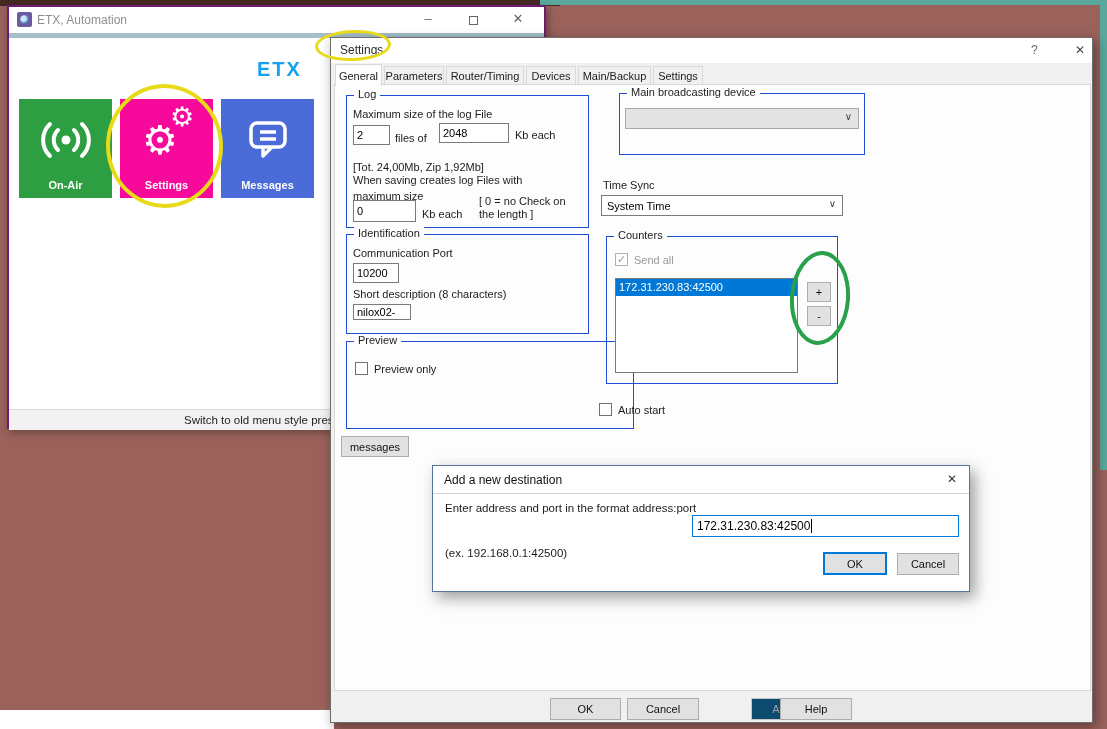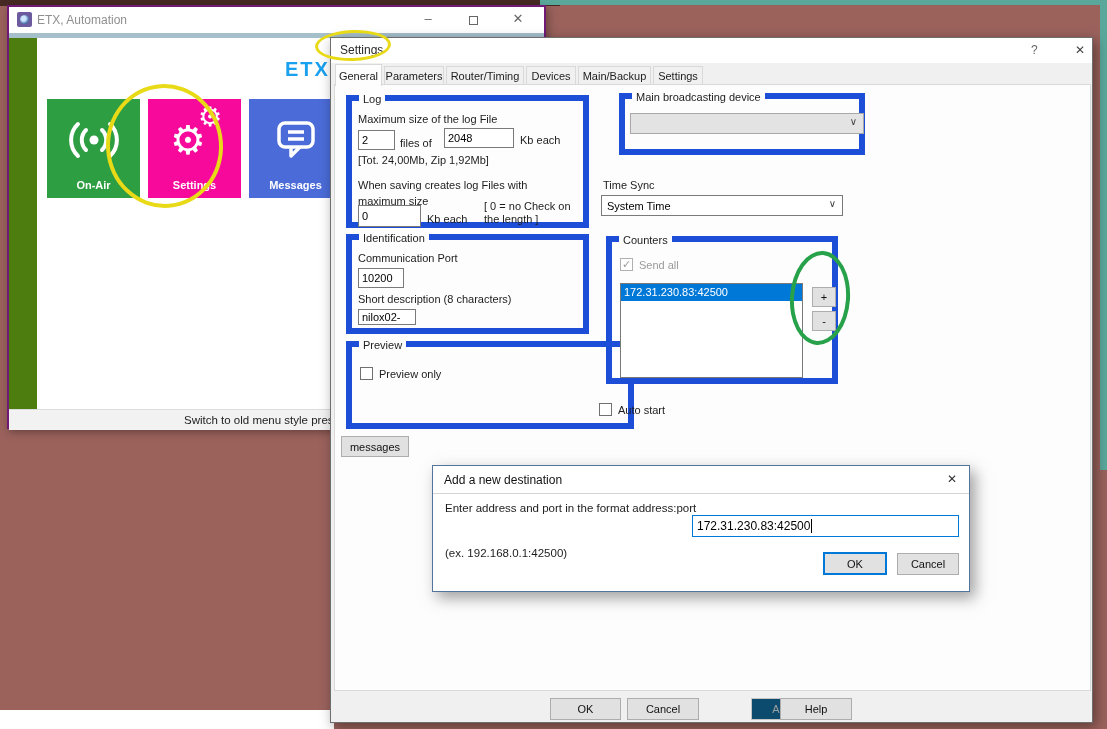--- a/index.html
+++ b/index.html
@@ -25,21 +25,21 @@
       radial-gradient(closest-side at 99% 70%, #e3a49f, rgba(227,164,159,0) 70%),
       radial-gradient(closest-side at 55% 99%, #4e2b25, rgba(78,43,37,0) 70%),
       radial-gradient(closest-side at 85% 99%, #53302b, rgba(83,48,43,0) 70%),
       linear-gradient(#a06a63,#a06a63);
   }
   .strip { position:absolute; }
 
   
   .win-border { background:#4d7c0f; border:2px solid #701a75; box-shadow:2px 3px 8px rgba(0,0,0,.35); }
   .lbl { font-size:11px; color:#1c1c1c; white-space:nowrap; }
-  .group { position:absolute; border:6px solid #1d4ed8; }
+  .group { position:absolute; border:1px solid #1d4ed8; }
   .legend { position:absolute; top:-8px; left:7px; background:#fdfdfd; padding:0 4px; font-size:11px; color:#1c1c1c; white-space:nowrap; }
   .tbox { position:absolute; border:1px solid #7a7a7a; background:#fff; font-family:"Liberation Sans",sans-serif;
           font-size:11px; color:#000; padding:0 3px; }
   .combo { position:absolute; border:1px solid #7a7a7a; background:#fff; font-size:11px; color:#000;
            display:flex; align-items:center; padding-left:5px; }
   .combo .chev { position:absolute; right:6px; top:2px; color:#444; font-size:10px; }
   .combo.disabled { background:#e3e3e3; border-color:#a8a8a8; color:#777; }
   .chk { position:absolute; width:13px; height:13px; border:1px solid #707070; background:#fff;
          font-size:11px; line-height:11px; text-align:center; color:#222; }
   .chk.dis { border-color:#b0b0b0; color:#9a9a9a; }
@@ -51,21 +51,21 @@
   
   #main-window { left:7px; top:5px; width:539px; height:424px; position:absolute; }
   #mw-titlebar { position:absolute; left:0; top:0; width:100%; height:26px; background:#fff; }
   #mw-title { position:absolute; left:28px; top:6px; font-size:12px; color:#8f8f8f; }
   #mw-icon { position:absolute; left:8px; top:5px; width:15px; height:15px; background:#6b5b9e; border-radius:2px; }
   #mw-icon::after { content:""; position:absolute; left:3px; top:3px; width:9px; height:9px; border-radius:50%;
                     background:radial-gradient(circle at 40% 40%, #cfe6ff 0 30%, #3d6ea5 70%); }
   .mw-ctl { position:absolute; top:4px; font-size:13px; color:#666; width:18px; text-align:center; }
   #mw-max { top:9px; width:9px; height:9px; border:1px solid #666; }
   #mw-accent { position:absolute; left:0; top:26px; width:100%; height:5px; background:#a5bfcb; }
-  #mw-client { position:absolute; left:0; top:31px; width:100%; height:371px; background:#fff;margin-left:28px; }
+  #mw-client { position:absolute; left:0; top:31px; width:100%; height:371px; background:#fff; }
   #etx-logo { position:absolute; left:248px; top:20px; font-size:20px; font-weight:bold; color:#19a0ee; letter-spacing:2px; }
   .tile { position:absolute; top:61px; width:93px; height:99px; cursor:pointer; }
   .tile-label { position:absolute; bottom:7px; width:100%; text-align:center; color:#fff; font-size:11px; font-weight:bold; }
   .tile-icon { position:absolute; top:10px; left:0; width:100%; height:62px; display:flex; align-items:center; justify-content:center; color:#fff; }
   .gear-big { position:absolute; left:22px; top:18px; font-size:40px; color:#fff; }
   .gear-small { position:absolute; left:50px; top:2px; font-size:27px; color:#fff; }
   #mw-statusbar { position:absolute; left:0; top:402px; width:100%; height:21px; background:#f2f2f2;
                   border-top:1px solid #dcdcdc; }
   #mw-status-text { position:absolute; left:175px; top:4px; font-size:11.5px; color:#222; white-space:nowrap; }
 
@@ -176,21 +176,21 @@
 
     <div id="sd-page"></div>
 
     <div class="group pgroup" style="left:15px;top:57px;width:243px;height:133px;">
       <span class="legend">Log</span>
       <span class="lbl abs" style="left:6px;top:12px;">Maximum size of the log File</span>
       <input class="tbox" style="left: 6px; top: 29px; width: 37px; height: 20px;" value="2">
       <span class="lbl abs" style="left:48px;top:36px;">files of</span>
       <input class="tbox" style="left: 92px; top: 27px; width: 70px; height: 20px;" value="2048">
       <span class="lbl abs" style="left:168px;top:33px;">Kb each</span>
-      <span class="lbl abs" style="left:6px;top:53px;">[Tot. 24,00Mb, Zip 1,92Mb]</span>
+      <span class="lbl abs" style="left:6px;top:65px;">[Tot. 24,00Mb, Zip 1,92Mb]</span>
       <span class="lbl abs" style="left:6px;top:76px;width:195px;white-space:normal;line-height:16px;">When saving creates log Files with maximum size</span>
       <input class="tbox" style="left: 6px; top: 104px; width: 63px; height: 22px;" value="0">
       <span class="lbl abs" style="left:75px;top:112px;">Kb each</span>
       <span class="lbl abs" style="left:132px;top:99px;width:102px;white-space:normal;line-height:13px;">[ 0 = no Check on the length ]</span>
     </div>
 
     <div class="group pgroup" style="left:15px;top:196px;width:243px;height:100px;">
       <span class="legend">Identification</span>
       <span class="lbl abs" style="left:6px;top:12px;">Communication Port</span>
       <input class="tbox" style="left: 6px; top: 28px; width: 46px; height: 20px;" value="10200">

